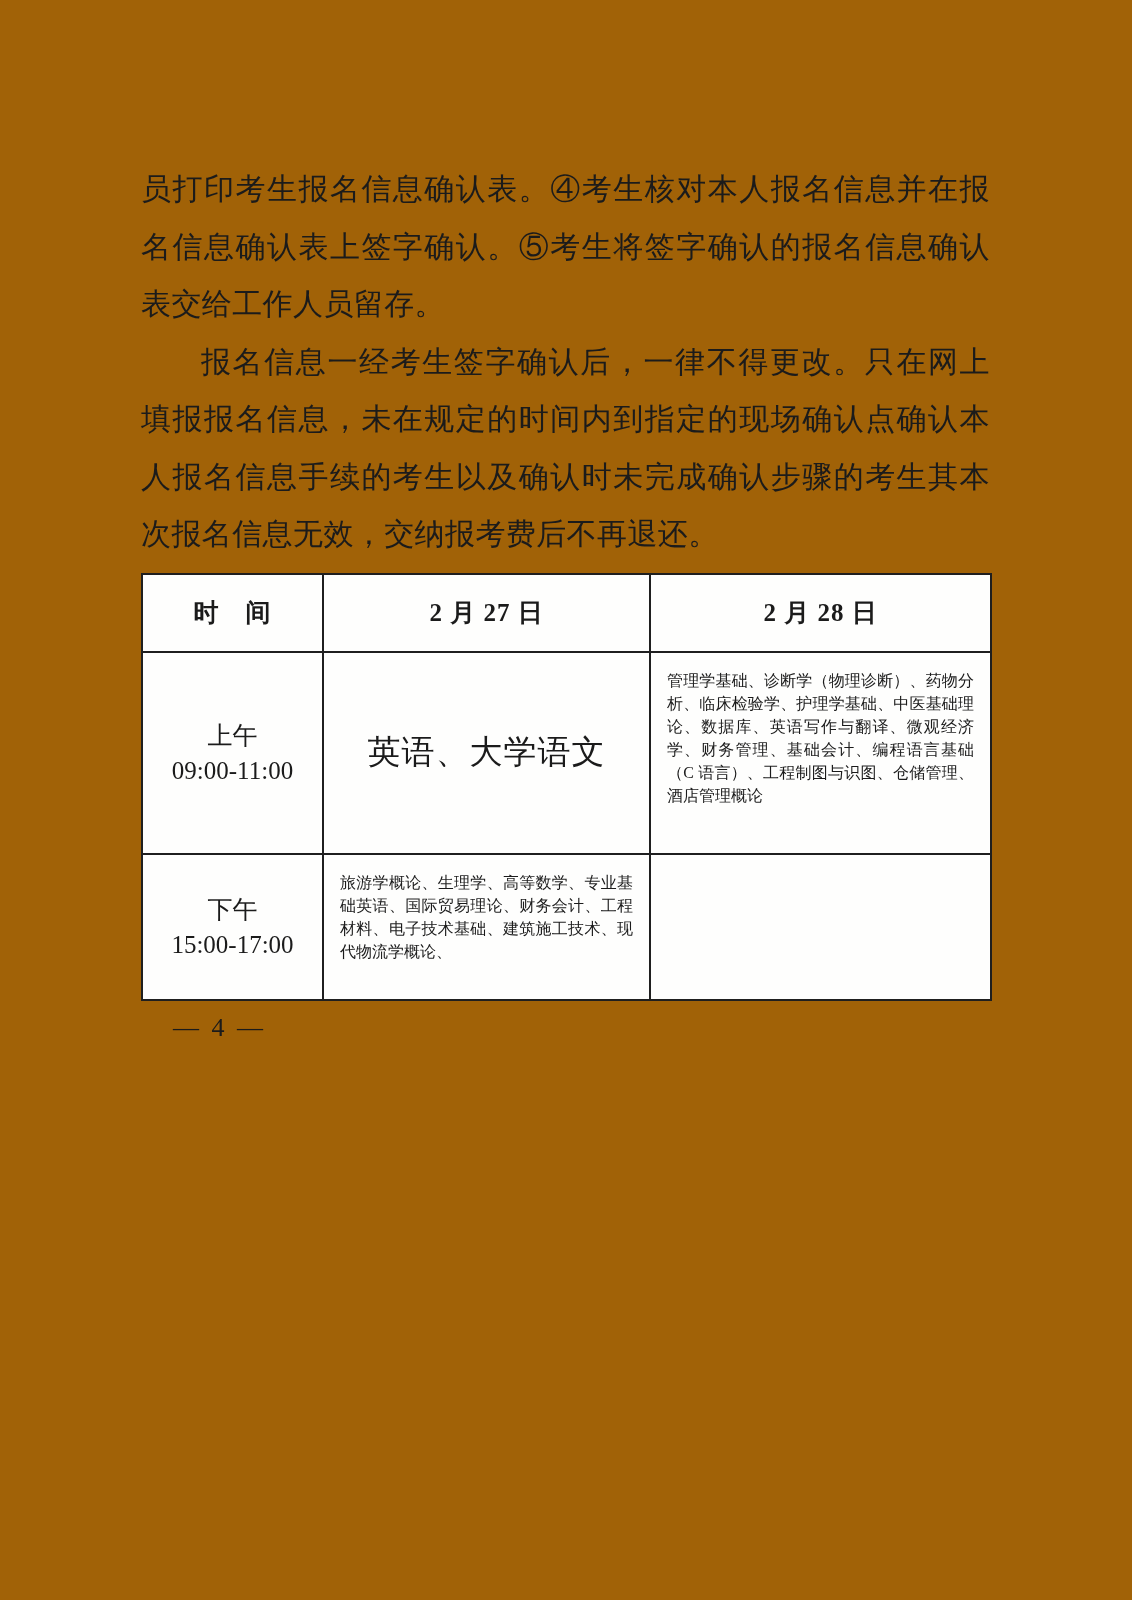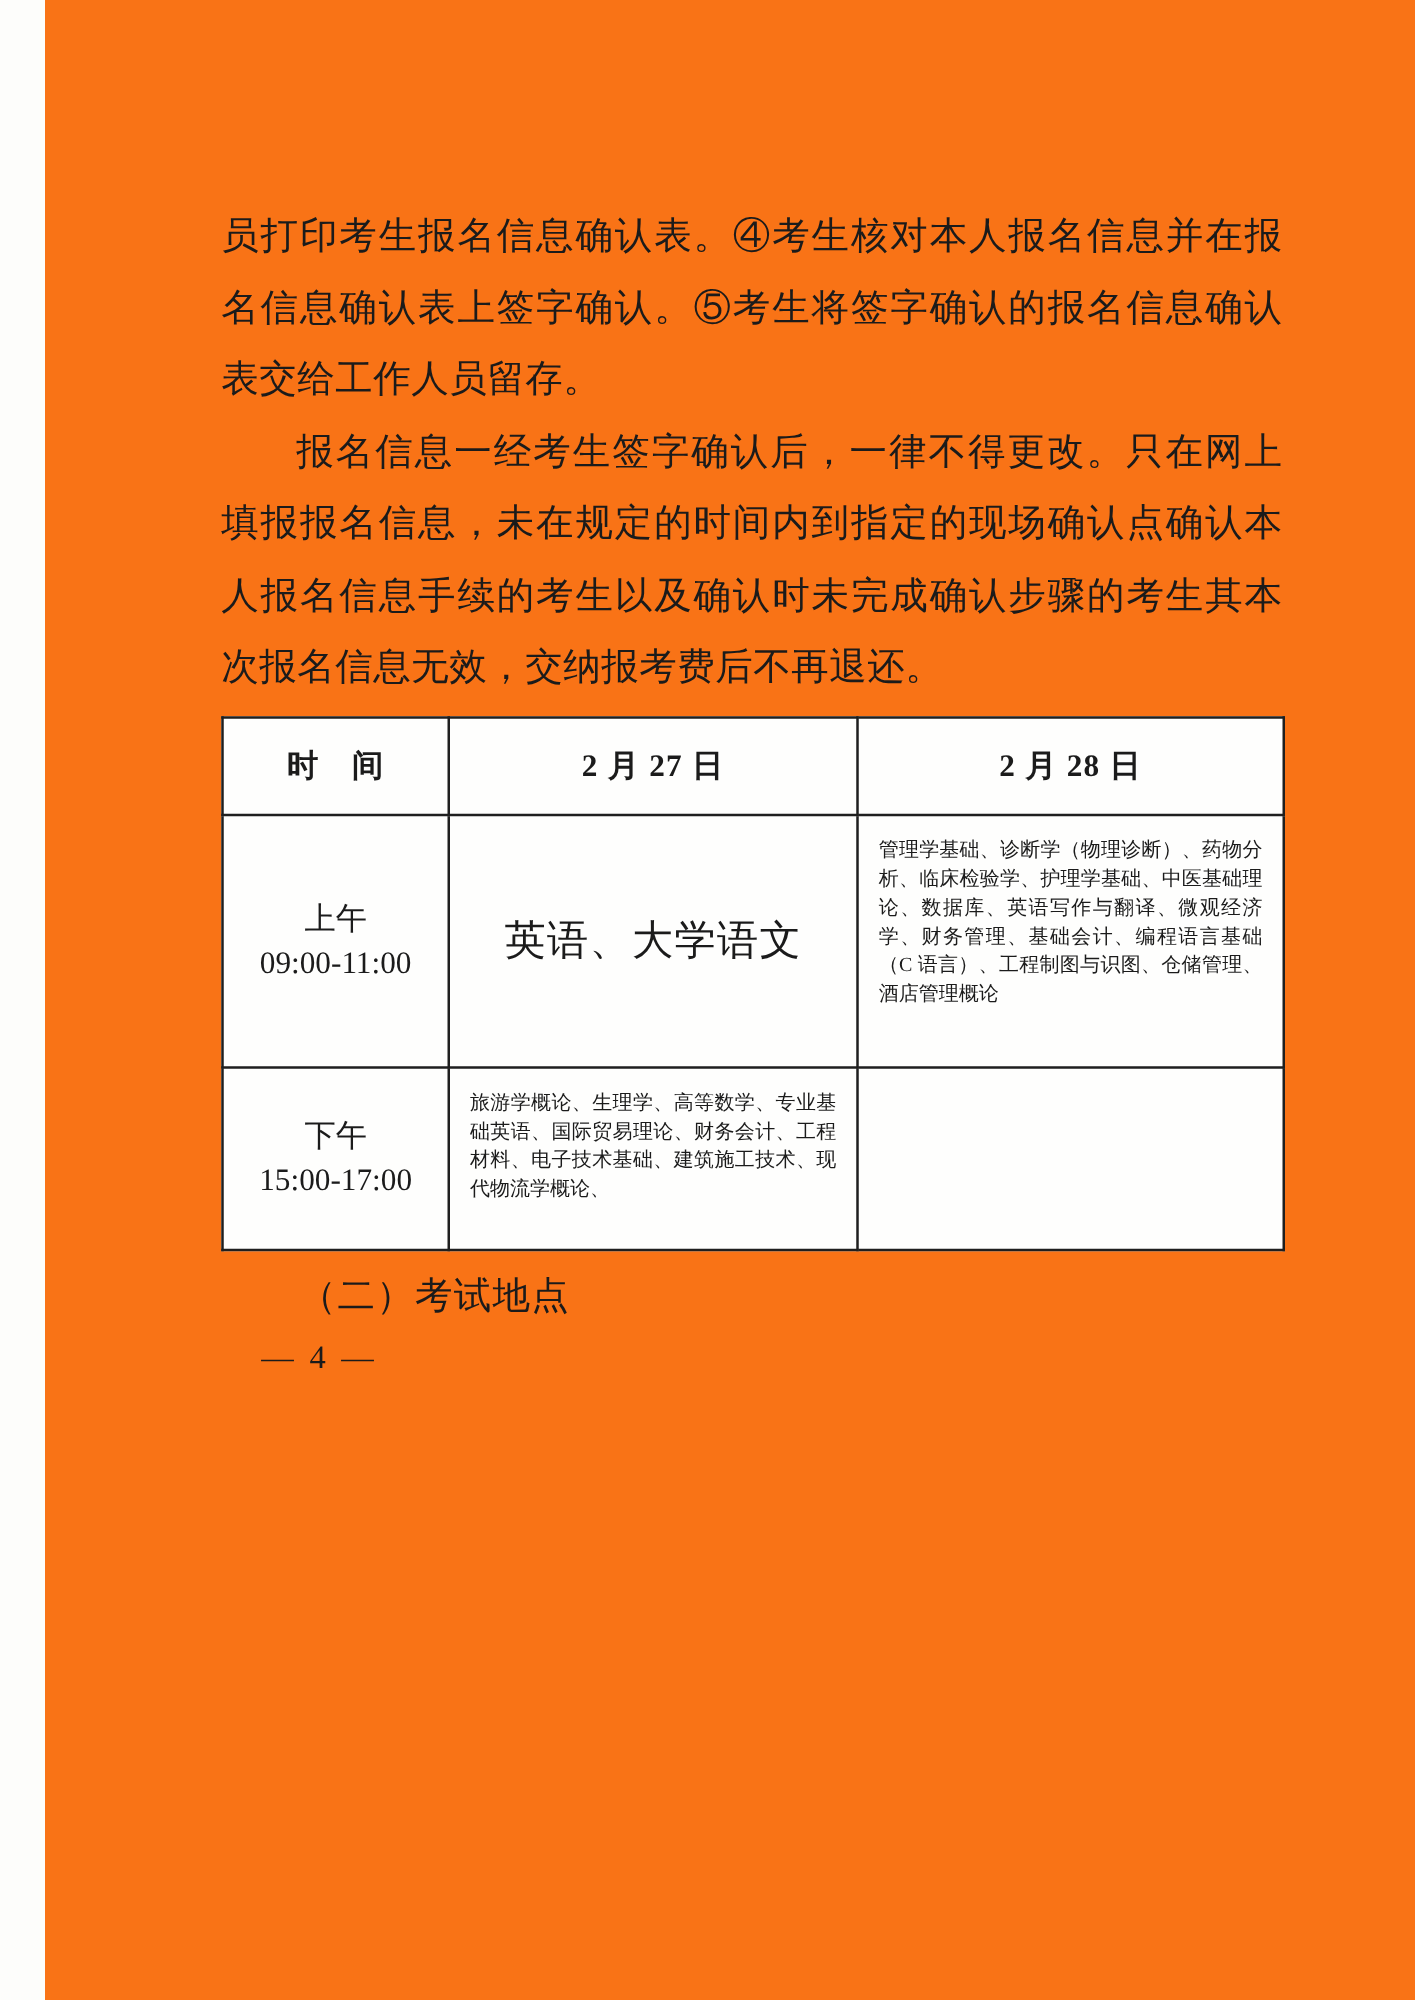--- a/index.html
+++ b/index.html
@@ -9,22 +9,21 @@
   body {
     width: 1132px;
     height: 1600px;
     background: #fdfdfb;
     position: relative;
     overflow: hidden;
   }
   .page {
     position: absolute;
     inset: 0;
-    background: #f97316;
-    margin-left: 36px;
+    background: #a16207;
   }
   .content {
     position: absolute;
     left: 141px;
     top: 160px;
     width: 849px;
     font-family: "Liberation Serif", "DejaVu Serif", serif;
     color: #1b1b1b;
   }
   .body-par {
@@ -146,19 +145,18 @@
           <td class="time-cell">
             <div>下午</div>
             <div>15:00-17:00</div>
           </td>
           <td class="subject-cell">旅游学概论、生理学、高等数学、专业基础英语、国际贸易理论、财务会计、工程材料、电子技术基础、建筑施工技术、现代物流学概论、</td>
           <td class="subject-cell"></td>
         </tr>
       </tbody>
     </table>
 
-    <h3 class="subsection">（二）考试地点</h3>
 
 
     <div class="page-number">— 4 —</div>
 
   </div>
 </div>
 
 </body></html>

